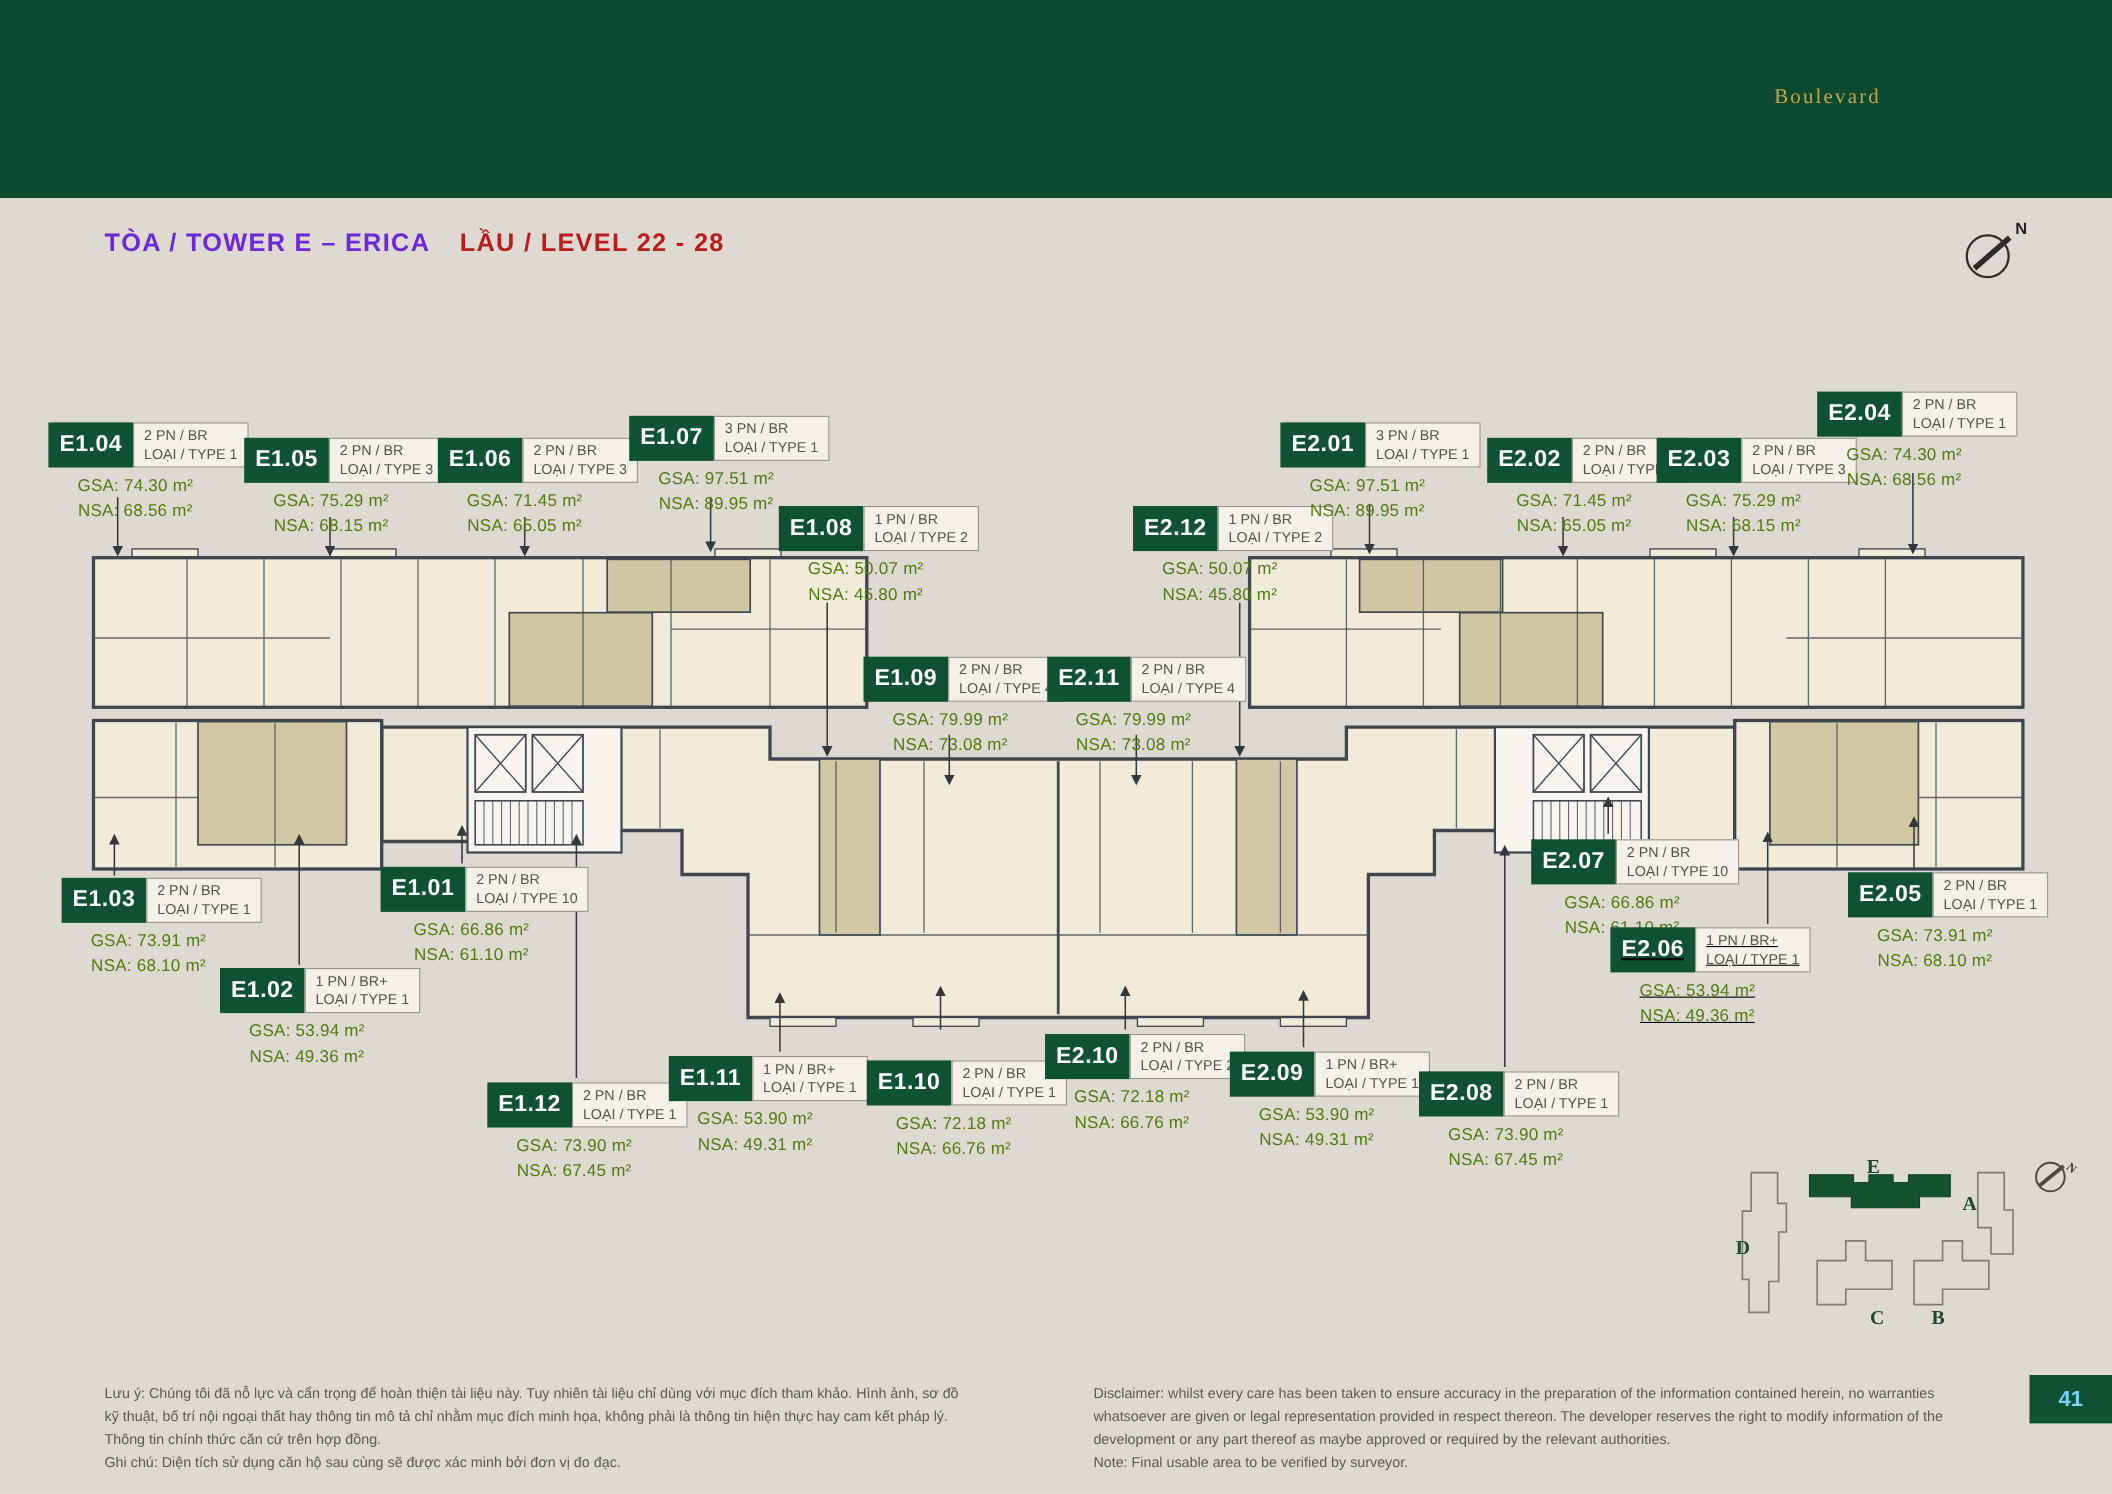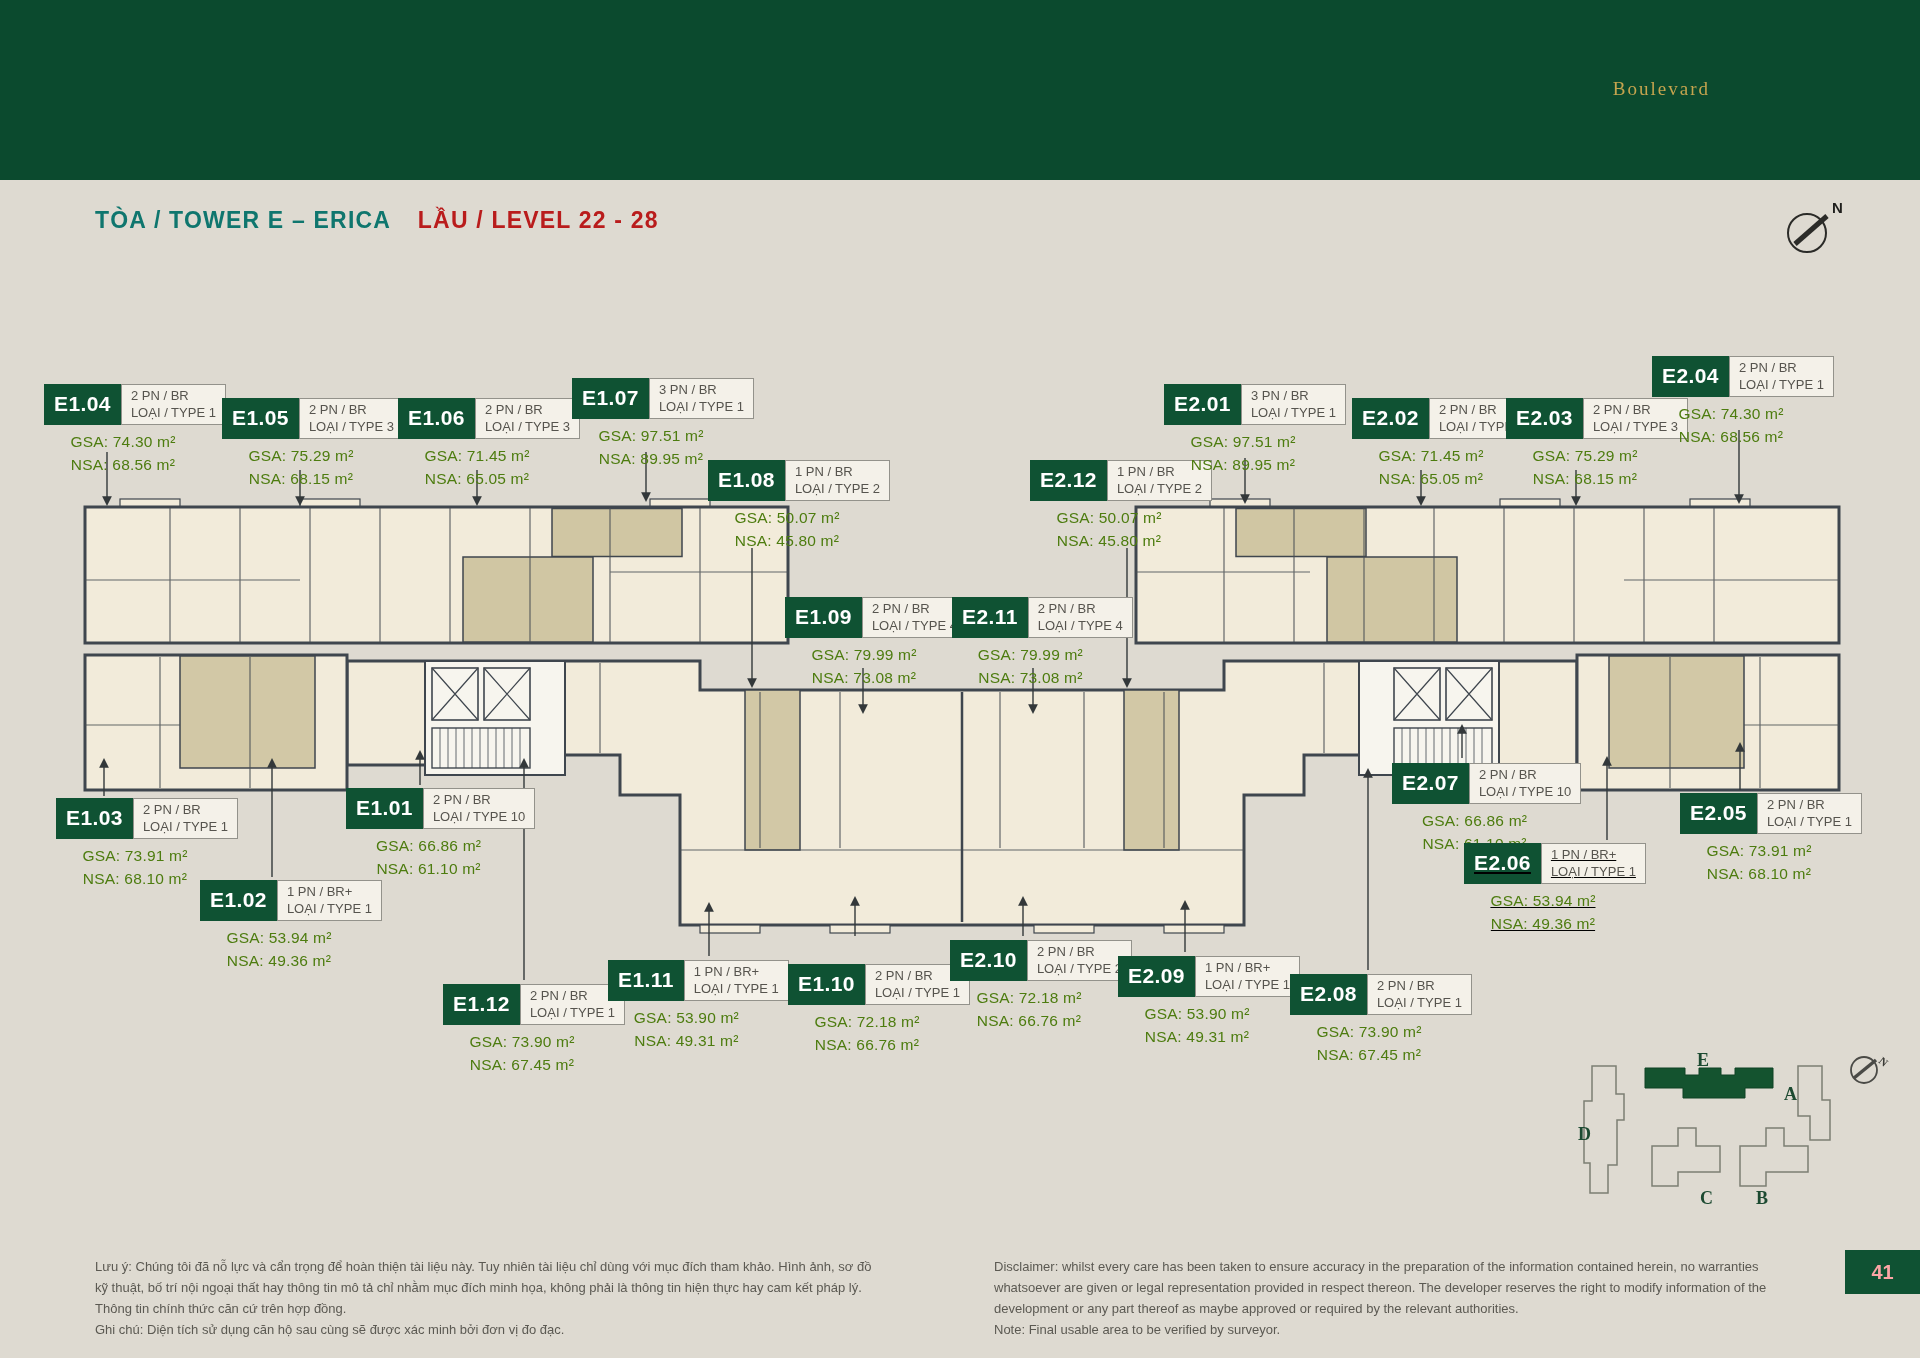--- a/index.html
+++ b/index.html
@@ -8,41 +8,41 @@
   
   .header{position:absolute;left:0;top:0;width:1920px;height:180px;background:#0b4a2e;}
   .brand{position:absolute;right:210px;top:58px;text-align:right;color:#c5a44e;}
   .brand-main{font-family:"Liberation Serif","DejaVu Serif",serif;font-size:46px;
               letter-spacing:5px;font-weight:400;line-height:1;}
   .brand-sub{font-family:"Liberation Serif","DejaVu Serif",serif;font-size:19px;
              letter-spacing:2px;margin-top:20px;}
   
   .title{position:absolute;left:95px;top:207px;font-size:23px;letter-spacing:1.2px;
          font-weight:700;white-space:nowrap;}
-  .title .t-green{color:#0f766e;margin-top:28px;}
+  .title .t-green{color:#6d28d9;margin-top:28px;}
   .title .t-dark{color:#b91c1c;margin-left:20px;}
   
   .unit{position:absolute;display:flex;flex-direction:column;align-items:center;z-index:6;}
   .unit .row{display:flex;align-items:stretch;}
   .ucode{background:#0f5233;color:#ffffff;font-weight:700;font-size:21px;
          padding:0 10px;display:flex;align-items:center;letter-spacing:.4px;}
   .utype{background:#f4f1e9;border:1.5px solid #93928b;color:#56544e;font-size:13px;
          line-height:1.3;padding:3px 9px 2px 9px;white-space:nowrap;font-weight:500;}
   .uarea{font-size:15.5px;color:#4d7c0f;margin-top:8px;letter-spacing:.2px;
          transform:translateX(-12px);white-space:nowrap;font-weight:500;}
   .uarea.nsa{margin-top:5px;}
   
   .plan-svg{position:absolute;left:0;top:0;z-index:2;}
   
   .footer-vi{position:absolute;left:95px;top:1256px;width:920px;font-size:13px;
              line-height:21px;color:#5b5952;white-space:pre-line;}
   .footer-en{position:absolute;left:994px;top:1256px;width:880px;font-size:13px;
              line-height:21px;color:#5b5952;white-space:pre-line;}
   .page-badge{position:absolute;left:1845px;top:1250px;width:75px;height:44px;
-              background:#0f5233;color:#fca5a5;font-size:20px;font-weight:700;
+              background:#0f5233;color:#7dd3fc;font-size:20px;font-weight:700;
               display:flex;align-items:center;justify-content:center;}
 </style>
 </head>
 <body>
 
 <div class="page">
 
   <div class="header">
     <div class="brand">
       <div class="brand-sub">Boulevard</div>

